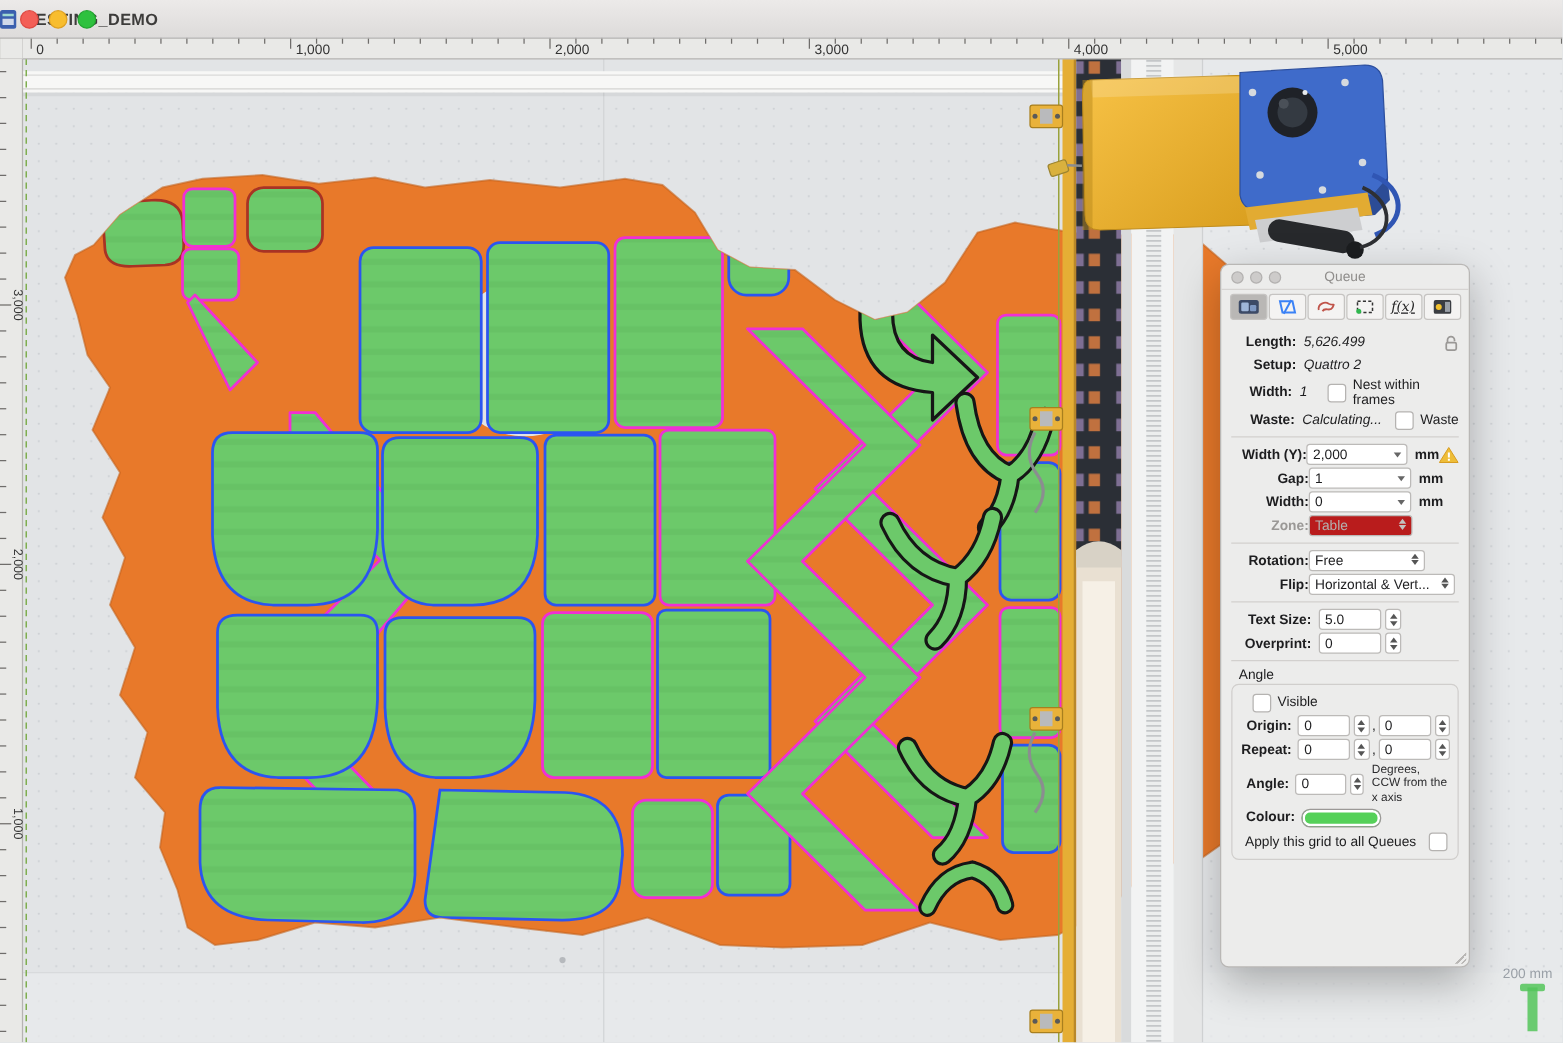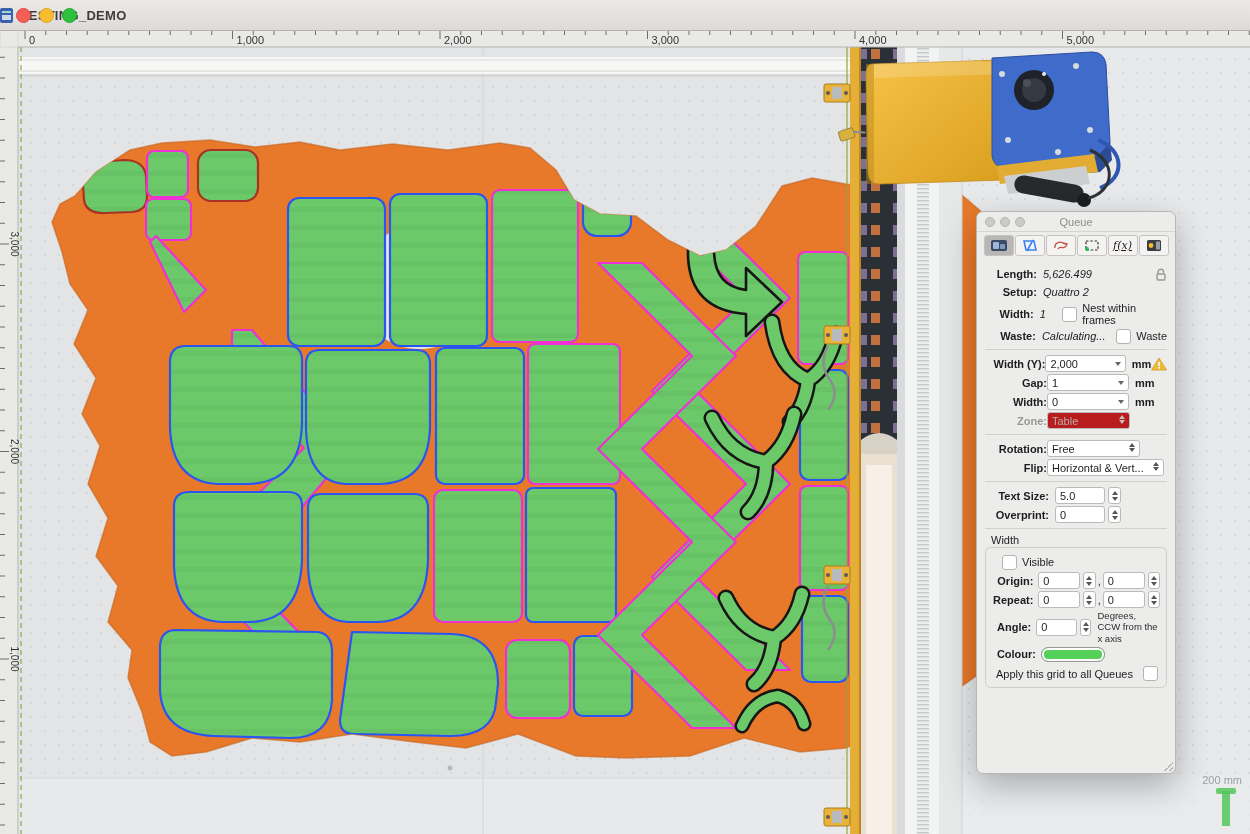--- a/index.html
+++ b/index.html
@@ -563,21 +563,21 @@
           <span>0</span>
         </span>
       <span class="stepper">
           <span class="up"></span>
           <span class="dn"></span>
         </span>
     </div>
 
     <hr class="sep">
 
-    <div class="grid-title">Width</div>
+    <div class="grid-title">Angle</div>
     <div class="grid-box">
       <div class="frow">
         <span style="width:10px"></span>
         <span class="chk"></span>
         <span class="chk-lbl">Visible</span>
       </div>
       <div class="frow">
         <span class="glbl">Origin:</span>
         <span class="field gfield">
             <span>0</span>

